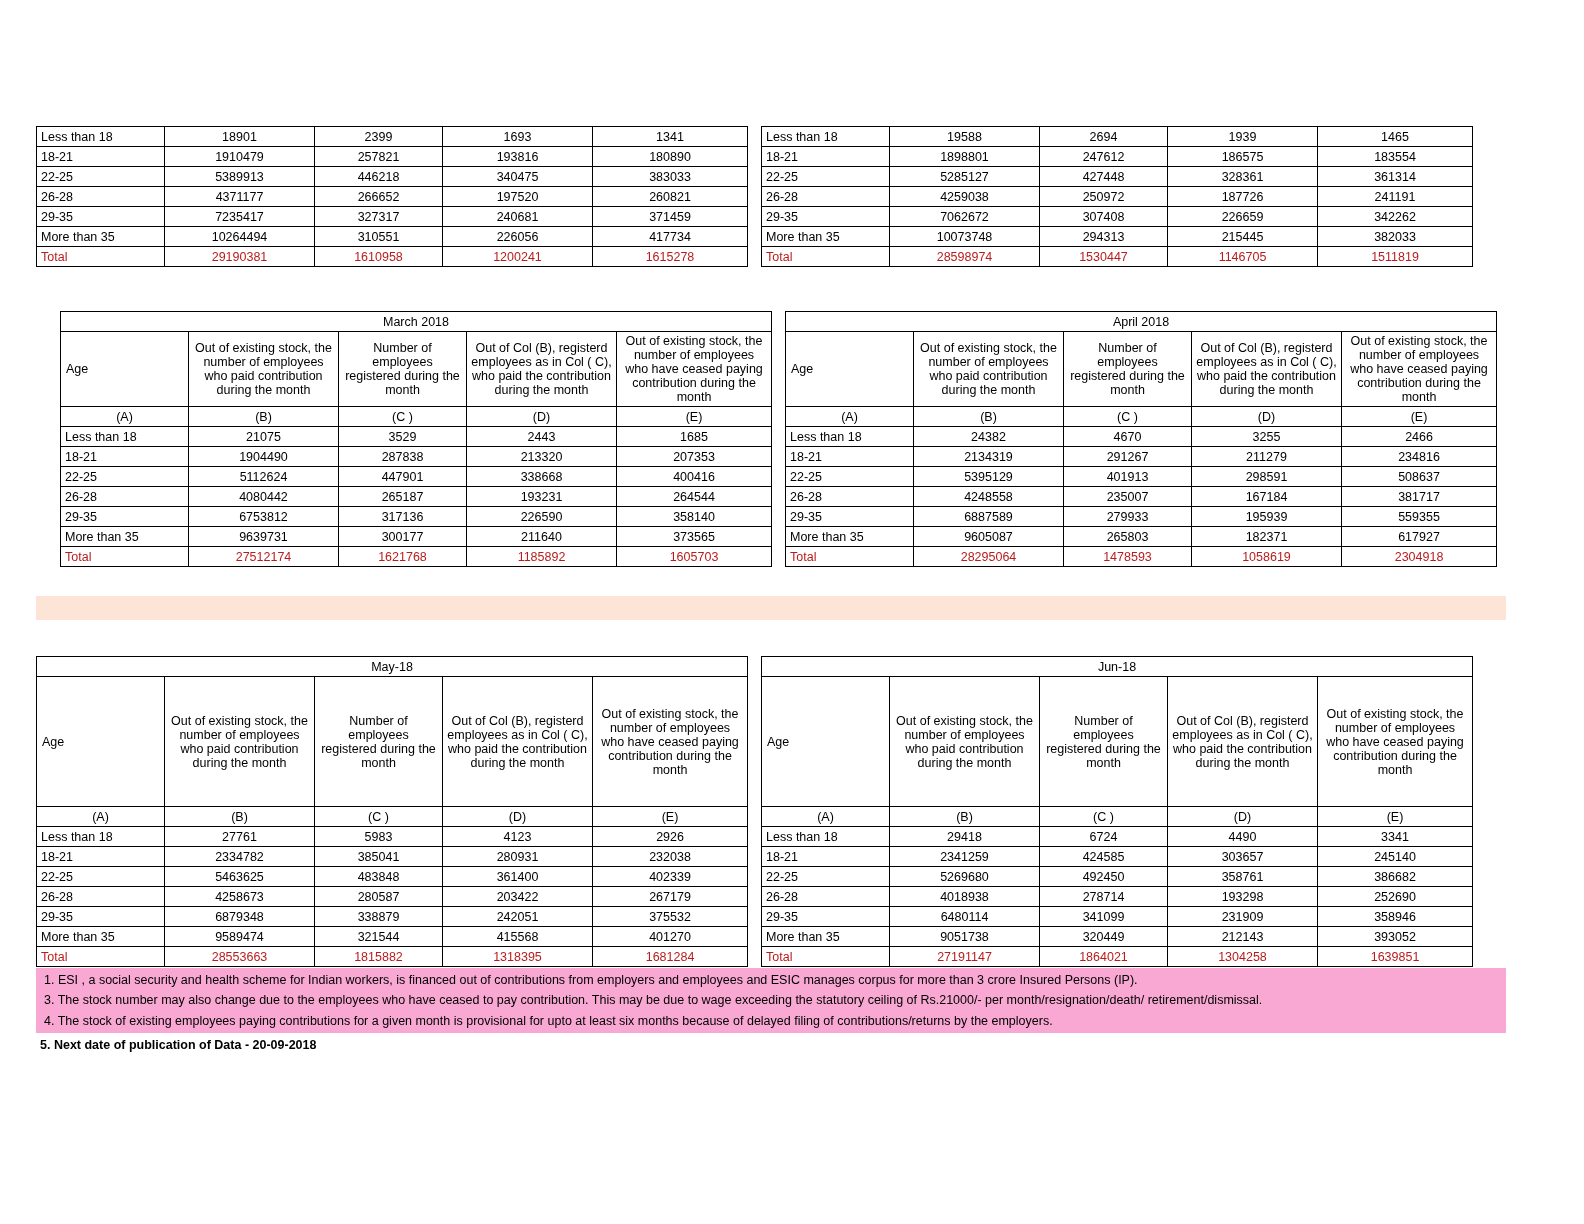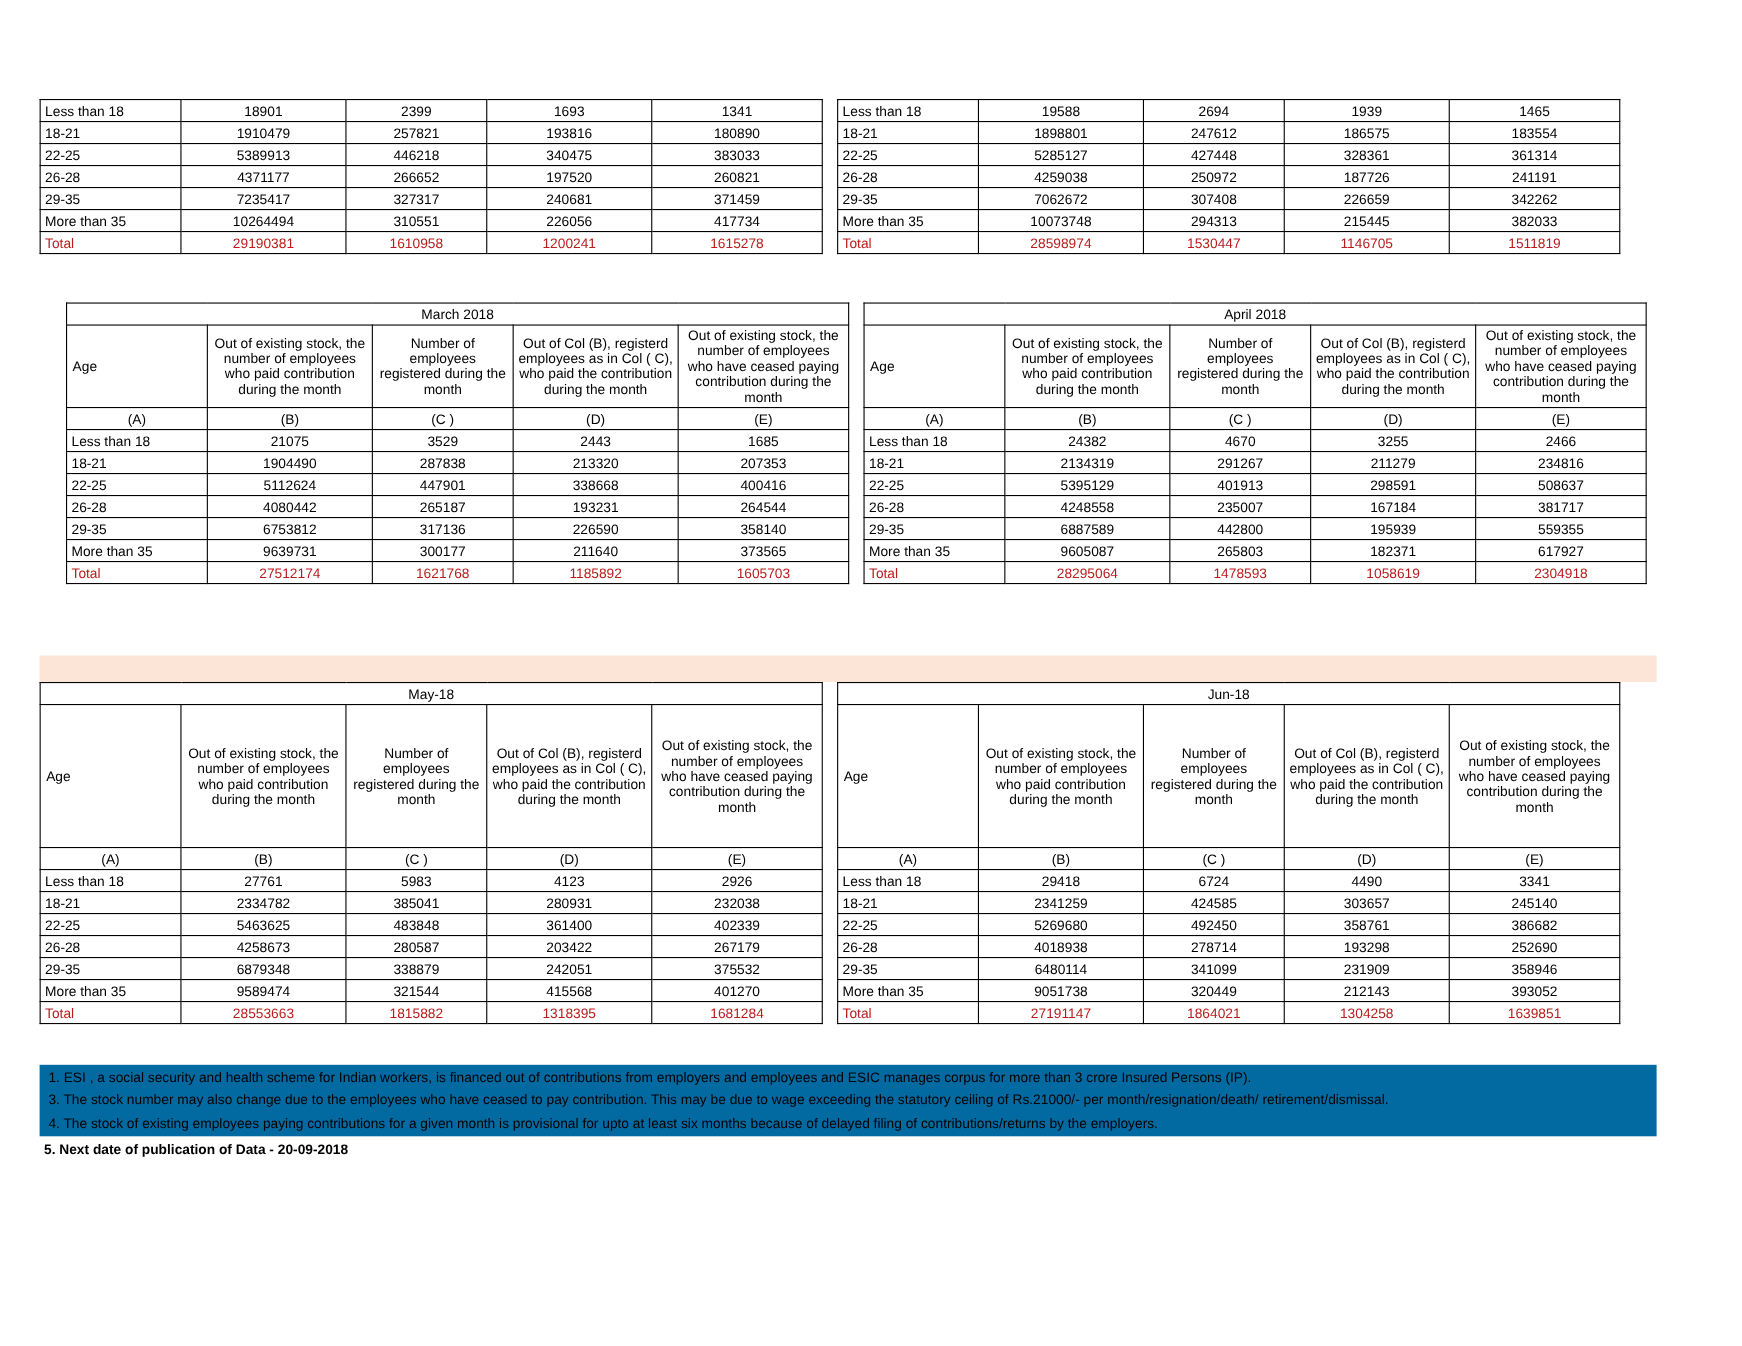--- a/index.html
+++ b/index.html
@@ -20,20 +20,21 @@
     width: 1584px;
     height: 1224px;
     padding: 0;
   }
 
   
   table.grid {
     border-collapse: collapse;
     table-layout: fixed;
     width: 100%;
+    margin-top: 36px;
   }
   table.grid td, table.grid th {
     border: 1px solid #000000;
     padding: 2px 4px;
     font-weight: normal;
     font-size: 12.5px;
     vertical-align: middle;
     background: #ffffff;
     height: 20px;
     box-sizing: border-box;
@@ -96,21 +97,21 @@
 
   .notes {
     position: absolute;
     left: 36px;
     top: 968px;
     width: 1470px;
     font-size: 12.5px;
     line-height: 1.62;
   }
   .notes .peachbg {
-    background: #0369a1;
+    background: #f9a8d4;
     padding: 2px 4px 2px 4px;
   }
   .notes p { margin: 0; padding: 0 4px; }
   .notes p.bold { font-weight: bold; }
 </style>
 </head>
 <body>
 
 <div class="page">
 
@@ -379,21 +380,21 @@
             <tr>
               <td class="age">26-28</td>
               <td class="num">4248558</td>
               <td class="num">235007</td>
               <td class="num">167184</td>
               <td class="num">381717</td>
             </tr>
             <tr>
               <td class="age">29-35</td>
               <td class="num">6887589</td>
-              <td class="num">442800</td>
+              <td class="num">279933</td>
               <td class="num">195939</td>
               <td class="num">559355</td>
             </tr>
             <tr>
               <td class="age">More than 35</td>
               <td class="num">9605087</td>
               <td class="num">265803</td>
               <td class="num">182371</td>
               <td class="num">617927</td>
             </tr>

